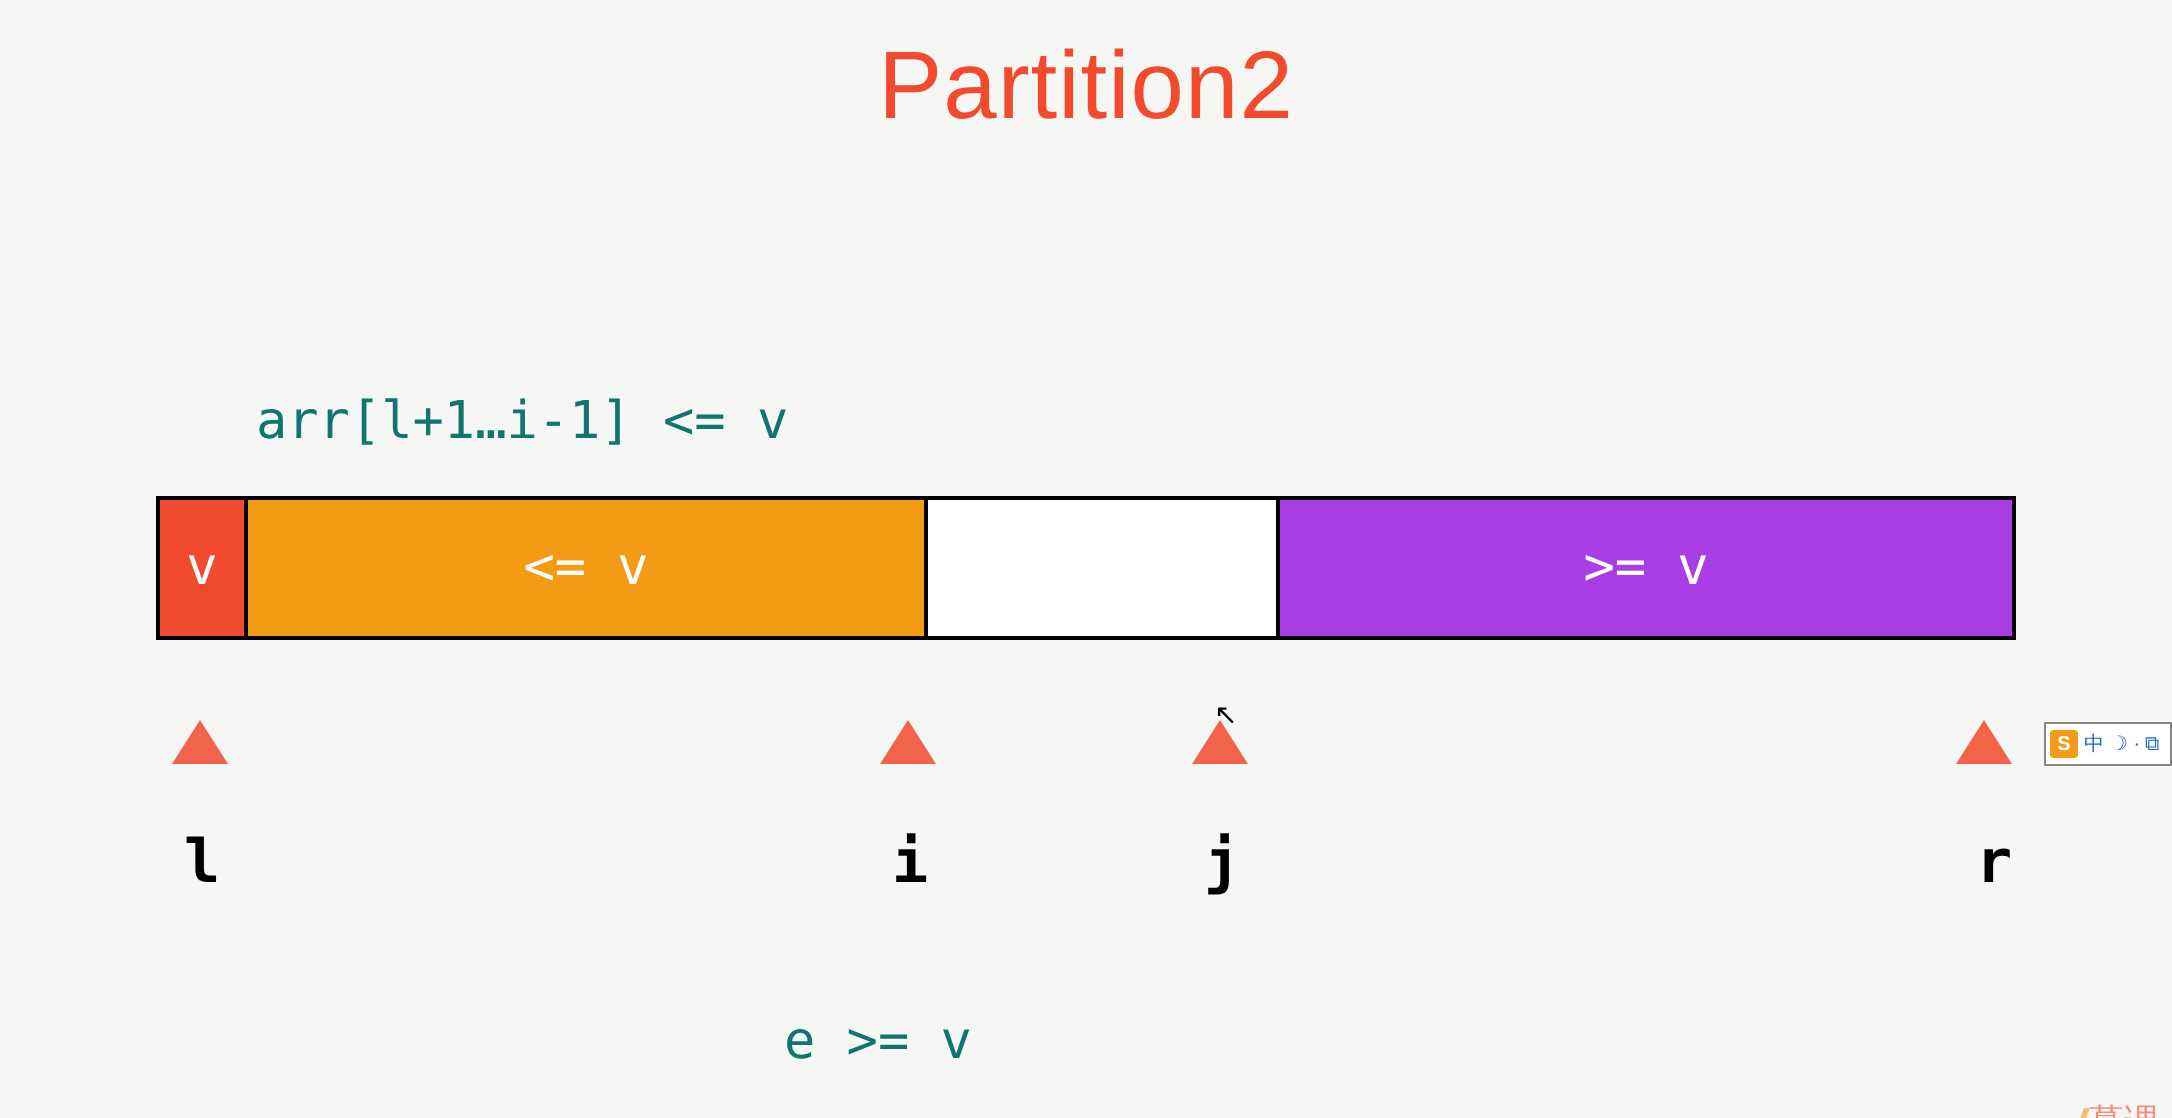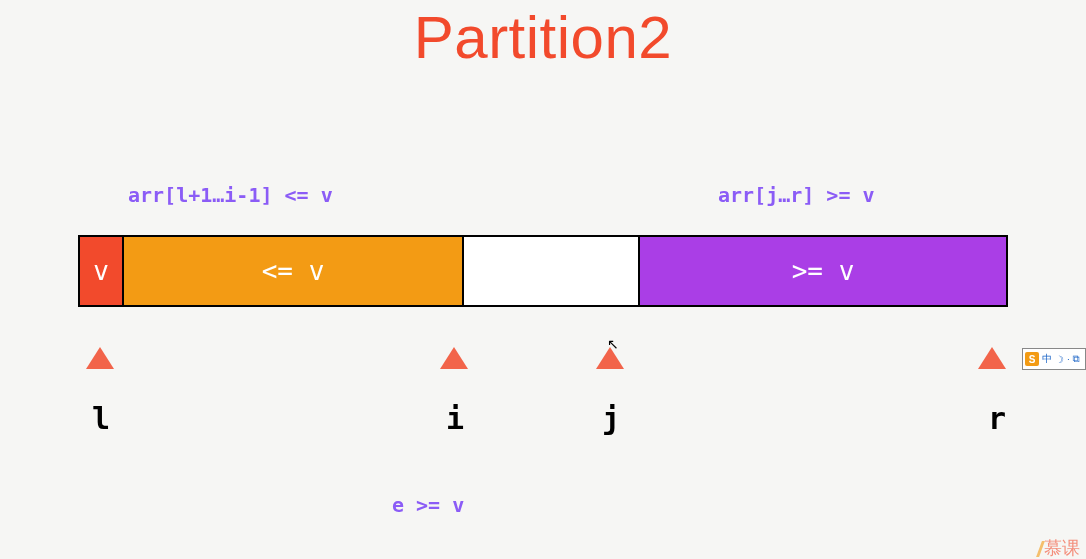--- a/index.html
+++ b/index.html
@@ -7,36 +7,36 @@
     padding: 0;
     width: 1086px;
     height: 559px;
     background: #f6f6f4;
     font-family: "Helvetica Neue", Helvetica, Arial, sans-serif;
     overflow: hidden;
   }
   .title {
     text-align: center;
     color: #f24a2c;
-    font-size: 60px;
+    font-size: 48px;
     font-weight: 400;
     letter-spacing: 0.5px;
-    margin-top: 3px;
+    margin-top: 16px;
   }
   .canvas {
     position: relative;
     width: 1086px;
     height: 559px;
   }
   .anno {
     position: absolute;
-    color: #8b5cf6;
+    color: #0f766e;
     font-family: "Menlo", "Consolas", monospace;
-    font-size: 20px;
-    font-weight: 700;
+    font-size: 26px;
+    font-weight: 400;
     white-space: nowrap;
   }
   .array-box {
     position: absolute;
     left: 78px;
     top: 232px;
     width: 930px;
     height: 72px;
     border: 2px solid #000;
     display: flex;
@@ -123,21 +123,20 @@
   }
 </style>
 </head>
 <body>
 
 <div class="canvas">
 
   <div class="title">Partition2</div>
 
   <div class="anno" style="left:128px; top:180px;">arr[l+1…i-1] &lt;= v</div>
-  <div class="anno" style="left:718px; top:180px;">arr[j…r] &gt;= v</div>
 
   <div class="array-box">
     <div class="seg seg-v">v</div>
     <div class="seg seg-le">&lt;= v</div>
     <div class="seg seg-gap"></div>
     <div class="seg seg-ge">&gt;= v</div>
   </div>
 
   <div class="tri" style="left:86px;  top:344px;"></div>
   <div class="tri" style="left:440px; top:344px;"></div>

